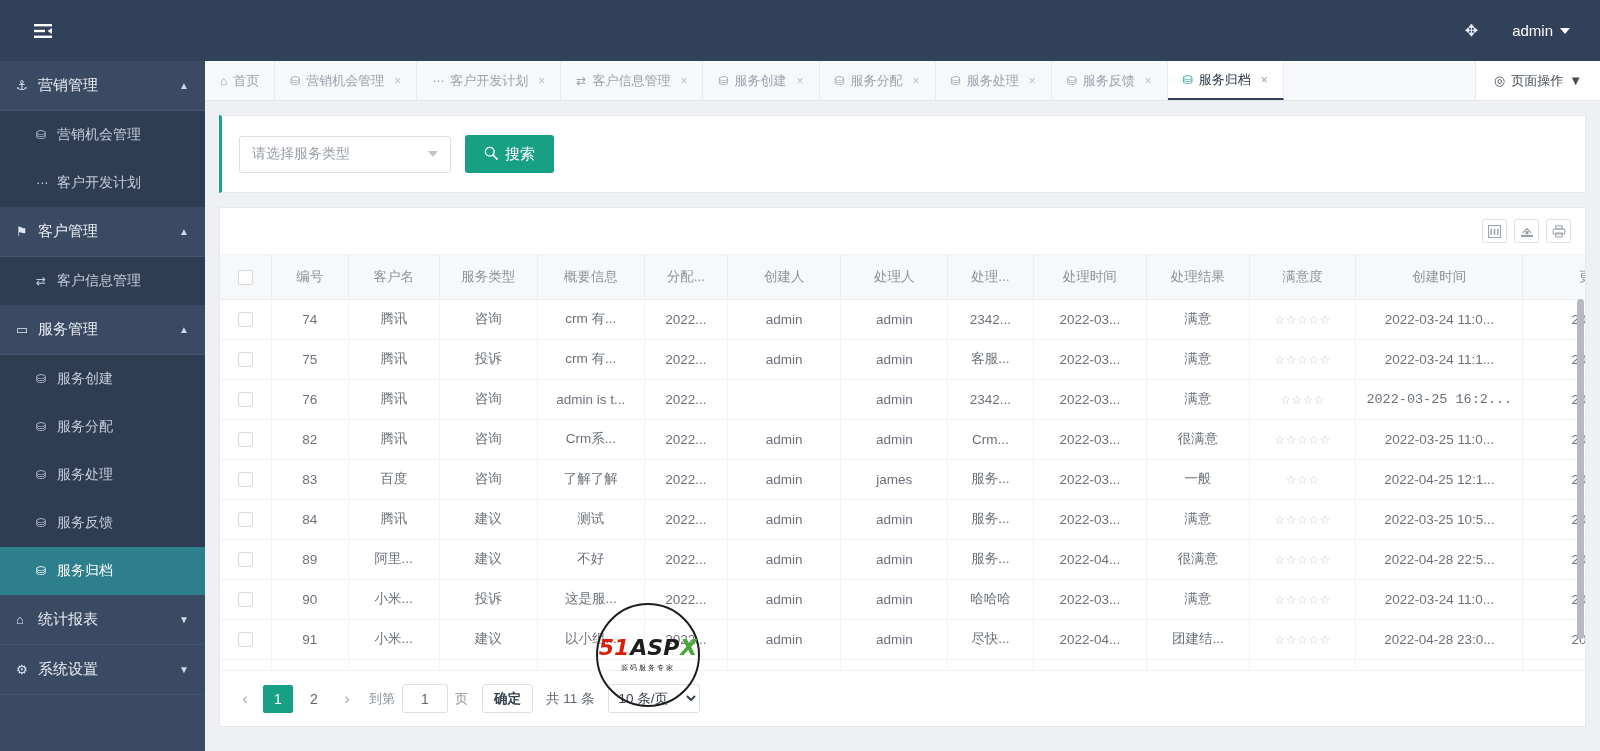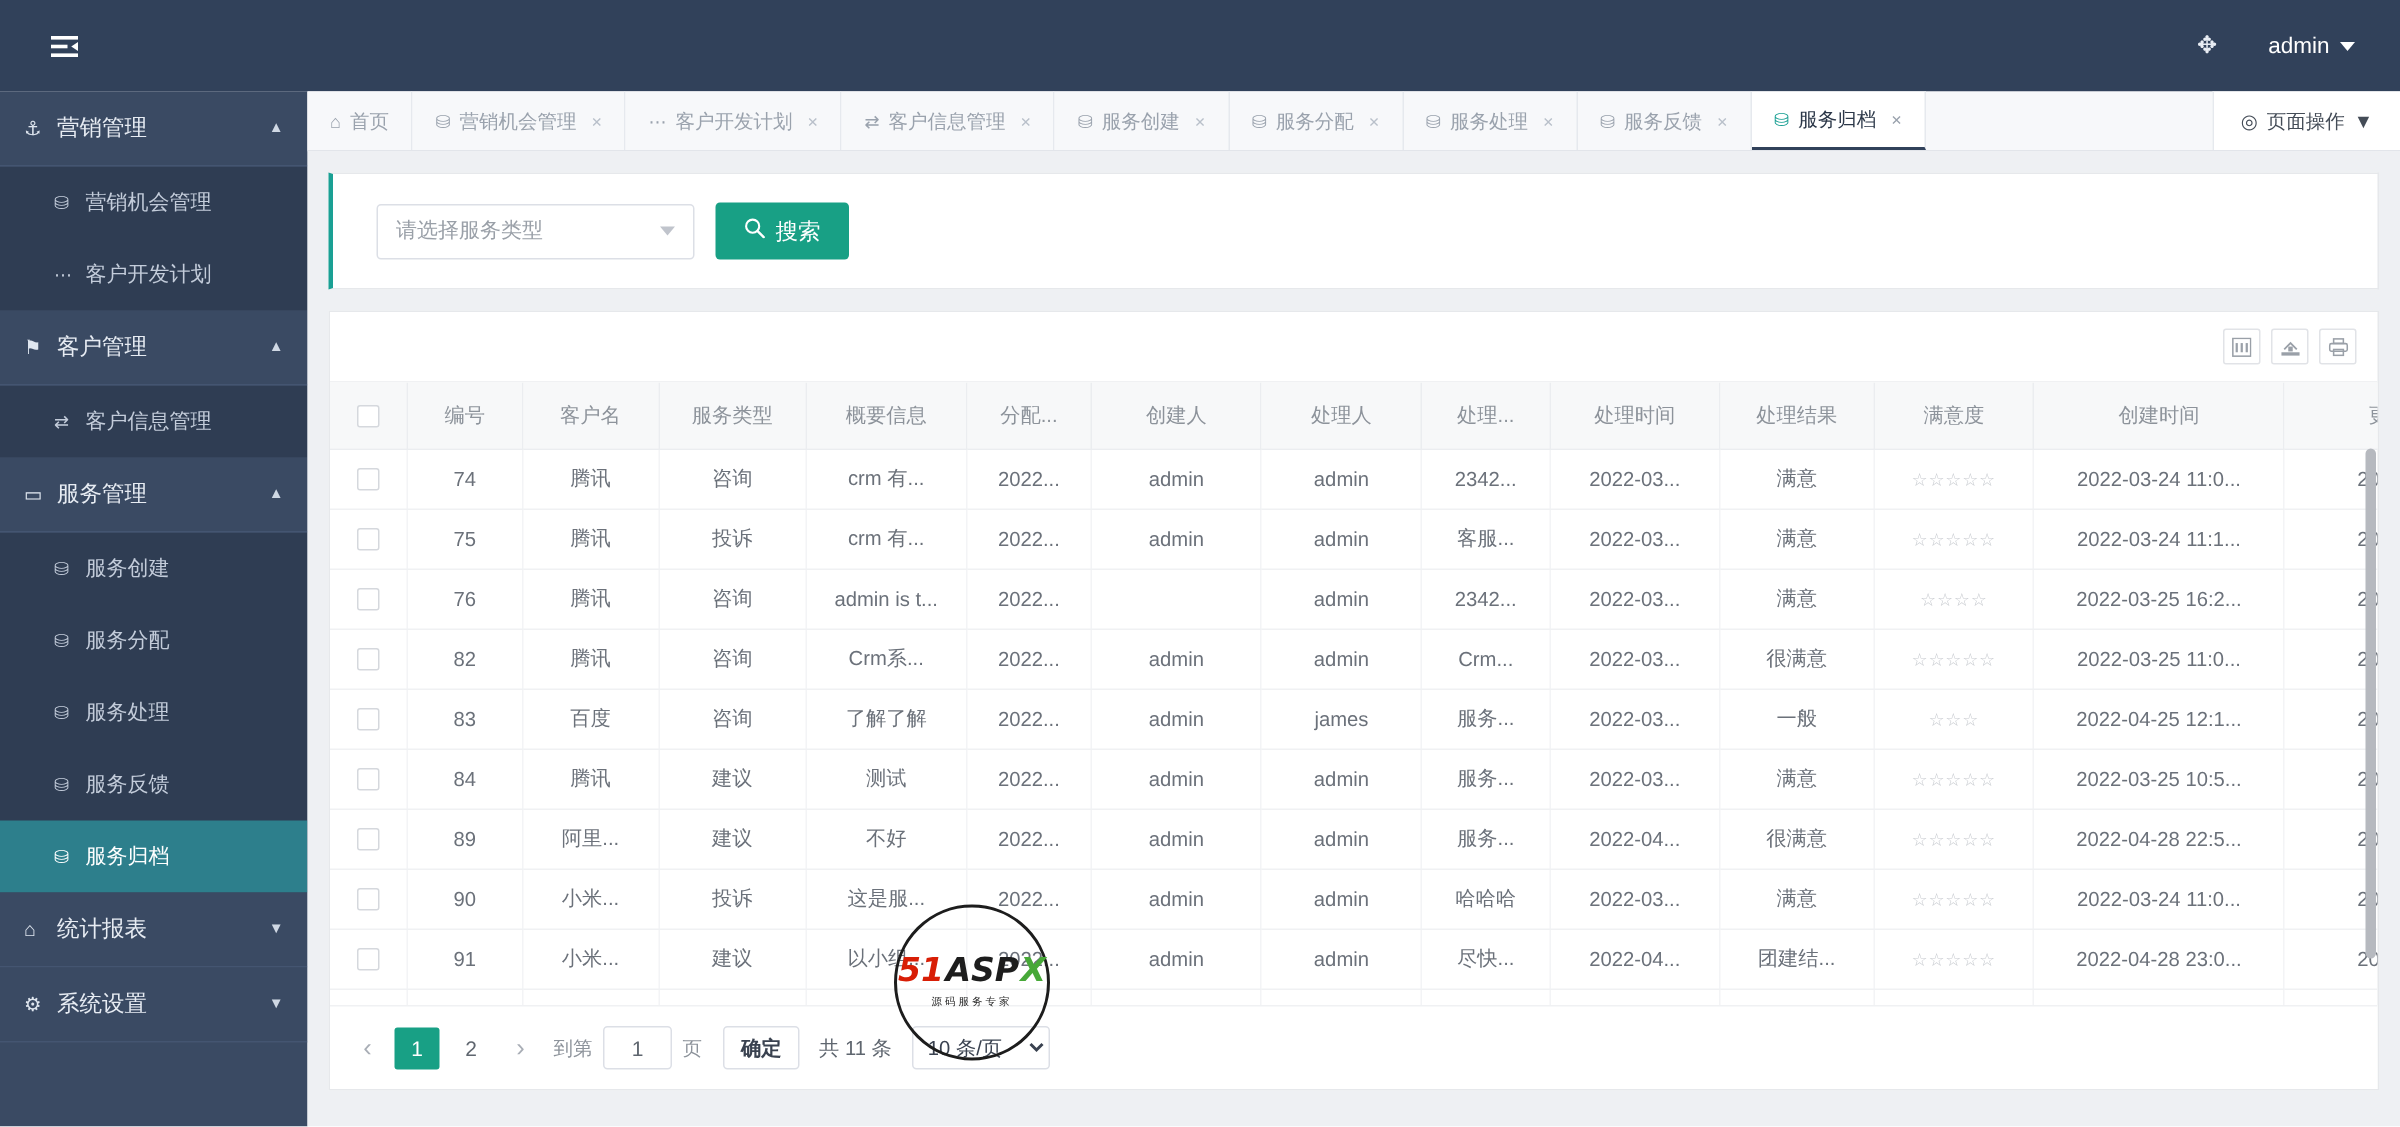--- a/index.html
+++ b/index.html
@@ -105,21 +105,21 @@
     padding-left: 17px; gap: 0;
   }
   .inp-customer {
     width: 192px; height: 37px; border: 1px solid #dcdfe6; border-radius: 3px;
     padding: 0 12px; font-size: 14px; color: #5d646e; outline: none;
     font-family: "Liberation Sans", sans-serif; background: #fff;
   }
   .inp-customer::placeholder { color: #5d646e; }
   .select-type {
     width: 212px; height: 37px; border: 1px solid #dcdfe6; border-radius: 3px;
-    margin-left: 12px; display: flex; align-items: center; padding: 0 12px;
+    margin-left: 0; display: flex; align-items: center; padding: 0 12px;
     font-size: 14px; color: #9aa0a8; cursor: pointer; position: relative; background: #fff; gap: 38px;
   }
   .select-caret {
     margin-left: auto; width: 0; height: 0;
     border-left: 5px solid transparent; border-right: 5px solid transparent;
     border-top: 6px solid #c0c4cc;
   }
   .btn-search {
     margin-left: 14px; height: 38px; padding: 0 19px; background: #18a085; color: #fff;
     border: none; border-radius: 3px; font-size: 15px; cursor: pointer;
@@ -459,21 +459,21 @@
                 <td style="width: 85px;">腾讯</td>
                 <td style="width: 92px;">咨询</td>
                 <td style="width: 100px;">admin is t...</td>
                 <td style="width: 78px;">2022...</td>
                 <td style="width: 106px;"></td>
                 <td style="width: 100px;">admin</td>
                 <td style="width: 80px;">2342...</td>
                 <td style="width: 106px;">2022-03...</td>
                 <td style="width: 96px;">满意</td>
                 <td style="width: 100px;"><span class="stars">☆☆☆☆</span></td>
-                <td style="width: 156px;">2022-03-25 16:2...</td>
+                <td style="width: 156px; font-family: Liberation Mono, monospace;">2022-03-25 16:2...</td>
                 <td style="width: 156px;">2022-03-25</td>
               </tr>
               <tr>
                 <td style="width: 48px;"><span class="cb"></span></td>
                 <td style="width: 72px;">82</td>
                 <td style="width: 85px;">腾讯</td>
                 <td style="width: 92px;">咨询</td>
                 <td style="width: 100px;">Crm系...</td>
                 <td style="width: 78px;">2022...</td>
                 <td style="width: 106px;">admin</td>

